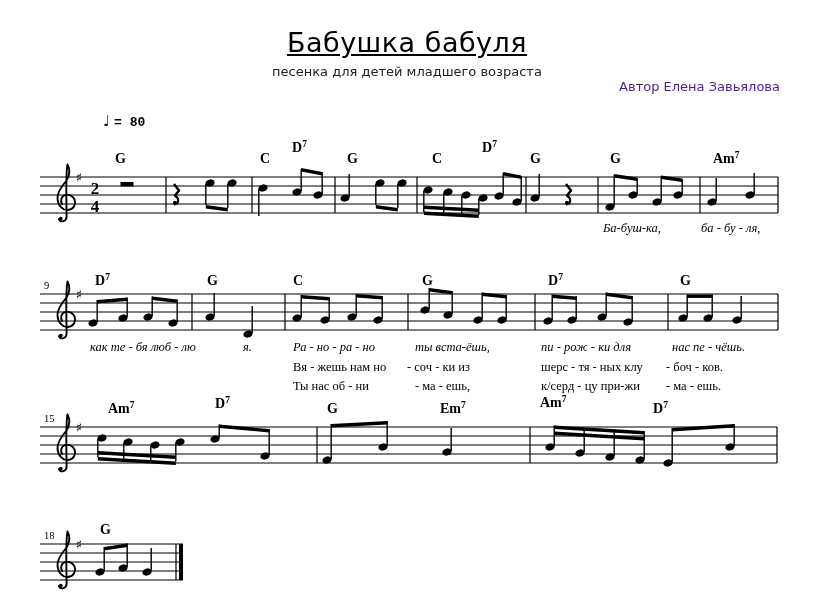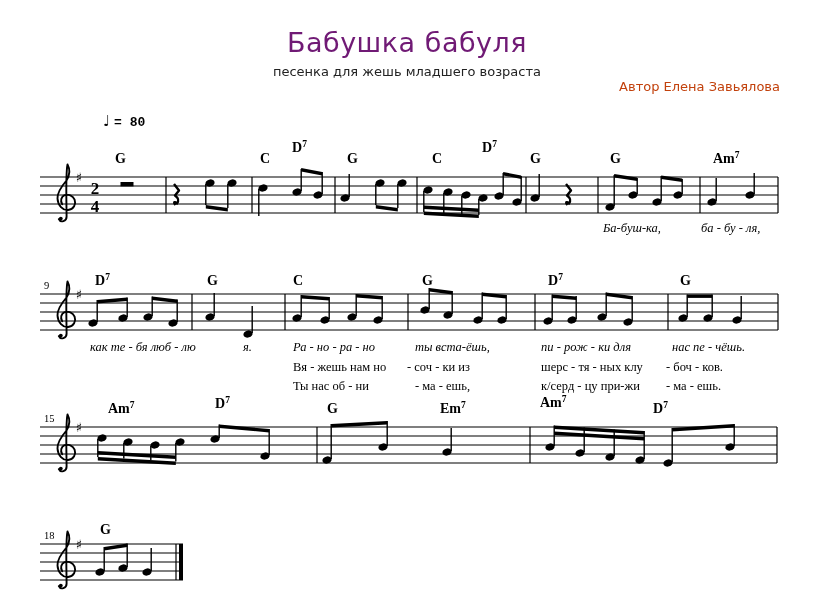--- a/index.html
+++ b/index.html
@@ -1,33 +1,33 @@
 <!DOCTYPE html>
 <html><head>
 <meta charset="utf-8">
 <style>
   html,body{margin:0;padding:0;background:#fff;}
   .page{position:relative;width:814px;height:600px;background:#fff;color:#000;
         font-family:"DejaVu Sans",sans-serif;overflow:hidden;}
   .title{position:absolute;left:0;right:0;top:27px;text-align:center;
-         font-size:27px;letter-spacing:.5px;color:#701a75;}
+         font-size:27px;letter-spacing:.5px;color:#000000;text-decoration:underline;}
   .subtitle{position:absolute;left:0;right:0;top:64px;text-align:center;
             font-size:13px;color:#222;}
-  .author{position:absolute;right:34px;top:79px;font-size:13px;color:#c2410c;}
+  .author{position:absolute;right:34px;top:79px;font-size:13px;color:#4c1d95;}
   .tempo{position:absolute;left:103px;top:112px;display:flex;align-items:baseline;gap:4px;color:#000;}
   .tempo .glyph{font-size:15px;font-family:"DejaVu Sans",sans-serif;}
   .tempo .val{font-size:13px;font-weight:600;font-family:Liberation Mono, monospace;}
   svg text{fill:#000;}
 </style>
 </head>
 <body>
 
 <div class="page">
   <div class="title">Бабушка бабуля</div>
-  <div class="subtitle">песенка для жешь младшего возраста</div>
+  <div class="subtitle">песенка для детей младшего возраста</div>
   <div class="author">Автор Елена Завьялова</div>
   <div class="tempo">
     <span class="glyph">♩</span>
     <span class="val">= 80</span>
   </div>
   <svg id="score" width="814" height="600" viewBox="0 0 814 600">
       <line x1="40" y1="177" x2="778" y2="177" stroke="#000000" stroke-width="1.05"></line>
       <line x1="40" y1="186" x2="778" y2="186" stroke="#000000" stroke-width="1.05"></line>
       <line x1="40" y1="195" x2="778" y2="195" stroke="#000000" stroke-width="1.05"></line>
       <line x1="40" y1="204" x2="778" y2="204" stroke="#000000" stroke-width="1.05"></line>

